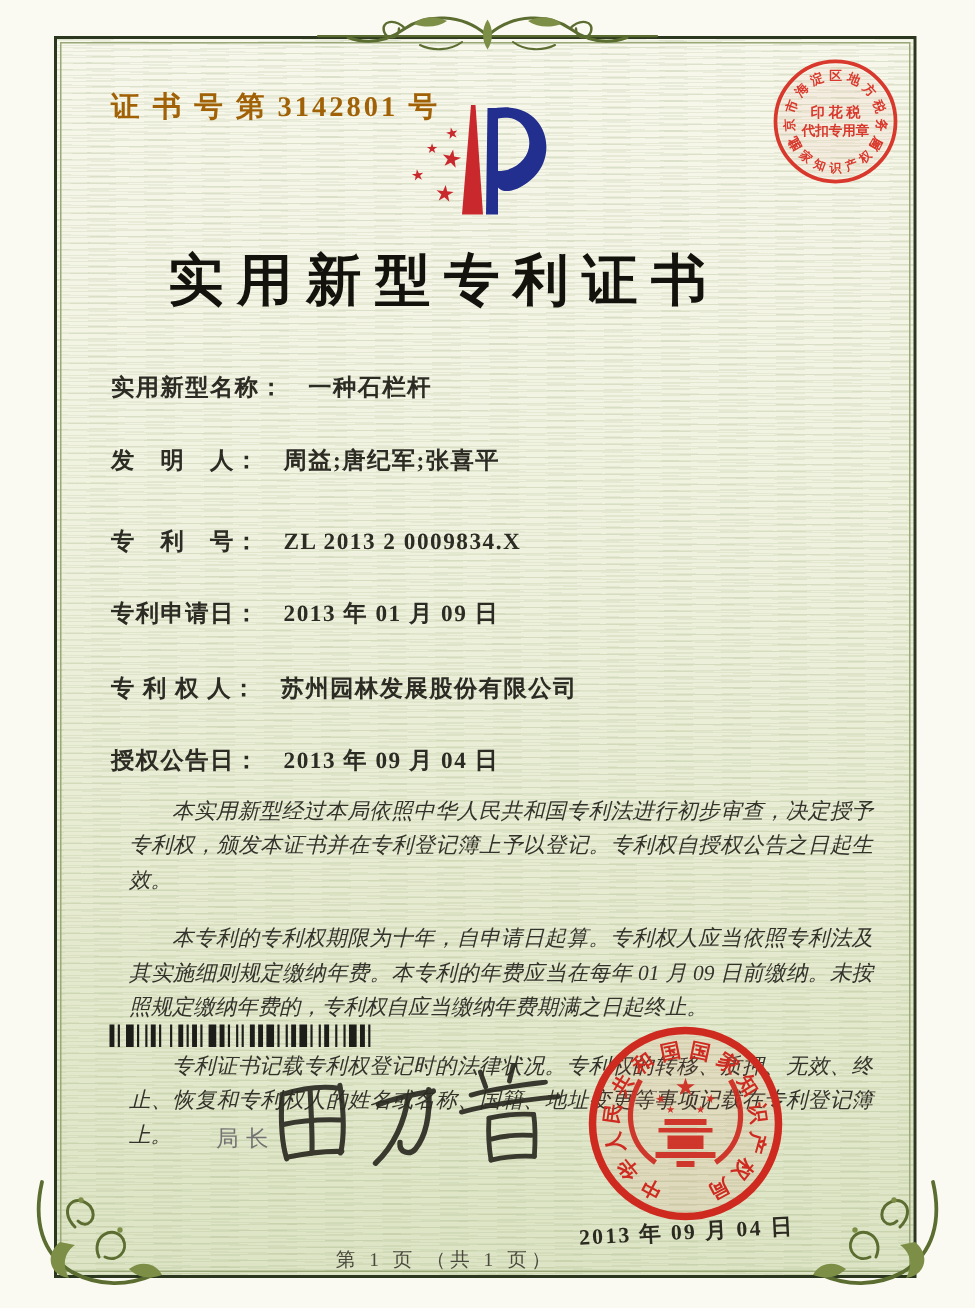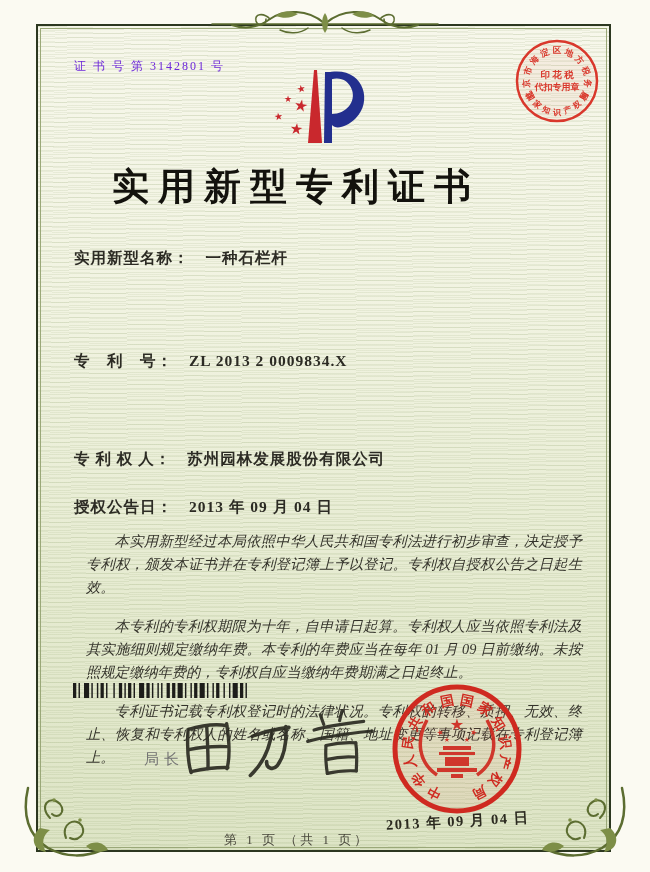--- a/index.html
+++ b/index.html
@@ -16,22 +16,22 @@
     background:
       repeating-linear-gradient(179deg, rgba(125,148,88,.13) 0 1px, rgba(0,0,0,0) 1px 4px),
       repeating-linear-gradient(181.5deg, rgba(125,148,88,.10) 0 1px, rgba(0,0,0,0) 1px 5px),
       linear-gradient(180deg,#f7f7eb 0%,#f1f3e1 35%,#e6ebd1 68%,#dde4c5 100%);
     box-sizing:border-box;
   }
   .frame::after{
     content:"";position:absolute;inset:2px;border:1px solid #9aa878;pointer-events:none;
   }
   .cert-no{
-    position:absolute;left:74px;top:58px;font-size:12px;letter-spacing:2px;
-    color:#6d28d9;font-weight:400;
+    position:absolute;left:74px;top:58px;font-size:19px;letter-spacing:2px;
+    color:#a16207;font-weight:700;
   }
   .title{
     position:absolute;left:0;top:162px;width:592px;text-align:center;
     font-size:37px;font-weight:bold;letter-spacing:9px;color:#13120d;
   }
   .field{
     position:absolute;left:74px;font-size:15.5px;font-weight:600;color:#2c2b24;
     letter-spacing:1px;white-space:nowrap;
   }
   .flabel{margin-right:16px;}
@@ -126,22 +126,28 @@
       <text x="13" y="56" font-size="10" transform="rotate(-8 13 56)">★</text>
       <text x="30" y="70" font-size="15" transform="rotate(6 30 70)">★</text>
     </g>
   </svg>
 
   <div class="title">实用新型专利证书</div>
 
   <div class="field" style="top:248px">
     <span class="flabel">实用新型名称：</span><span class="fvalue">一种石栏杆</span>
   </div>
+  <div class="field" style="top:297px">
+    <span class="flabel">发　明　人：</span><span class="fvalue">周益;唐纪军;张喜平</span>
+  </div>
   <div class="field" style="top:351px">
     <span class="flabel">专　利　号：</span><span class="fvalue">ZL 2013 2 0009834.X</span>
+  </div>
+  <div class="field" style="top:399px">
+    <span class="flabel">专利申请日：</span><span class="fvalue">2013 年 01 月 09 日</span>
   </div>
   <div class="field" style="top:449px">
     <span class="flabel">专 利 权 人：</span><span class="fvalue">苏州园林发展股份有限公司</span>
   </div>
   <div class="field" style="top:497px">
     <span class="flabel">授权公告日：</span><span class="fvalue">2013 年 09 月 04 日</span>
   </div>
 
   <div class="paras">
     <p>本实用新型经过本局依照中华人民共和国专利法进行初步审查，决定授予专利权，颁发本证书并在专利登记簿上予以登记。专利权自授权公告之日起生效。</p>

